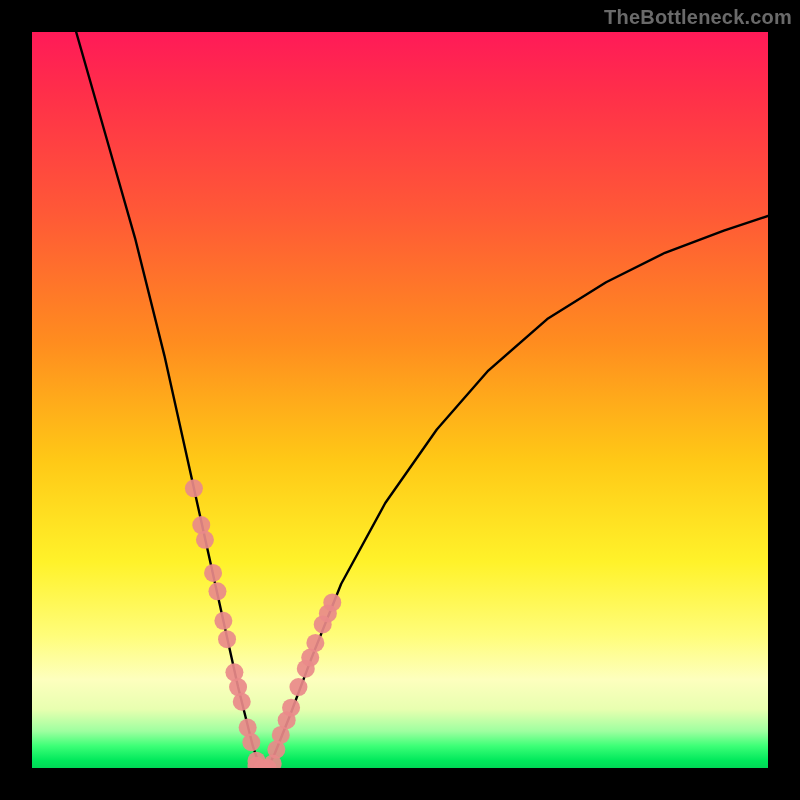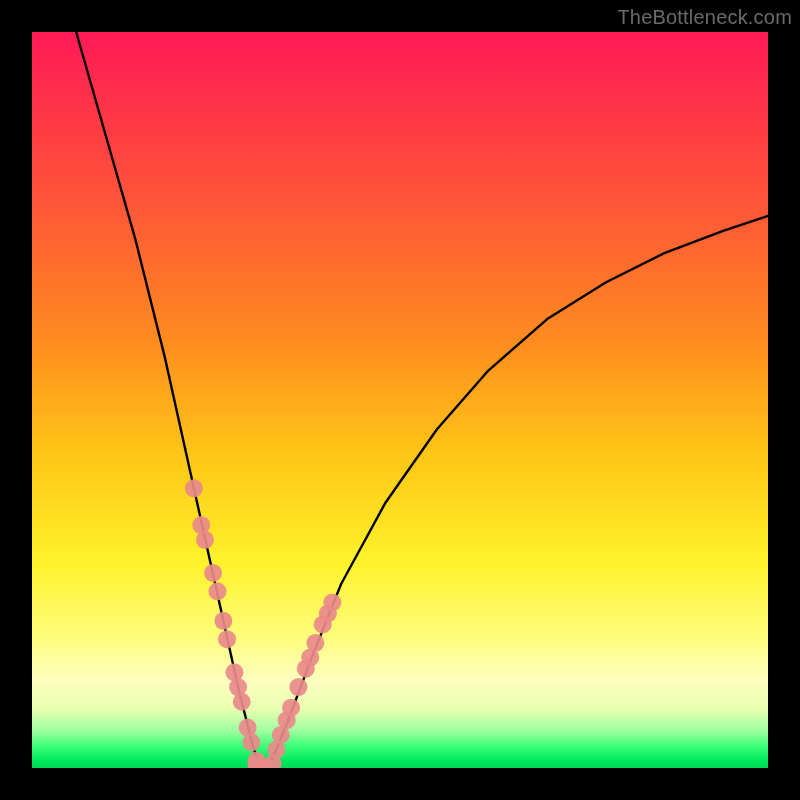--- a/index.html
+++ b/index.html
@@ -41,21 +41,21 @@
       #3dff77 97%,
       #00e85b 99%,
       #00d856 100%
     );
   }
   .watermark {
     position: absolute;
     top: 6px;
     right: 8px;
     font-size: 20px;
-    font-weight: 400;
+    font-weight: 700;
     color: #6a6a6a;
     letter-spacing: 0.2px;
     user-select: none;
   }
   svg.curve {
     position: absolute;
     top: 0;
     left: 0;
   }
 </style>

